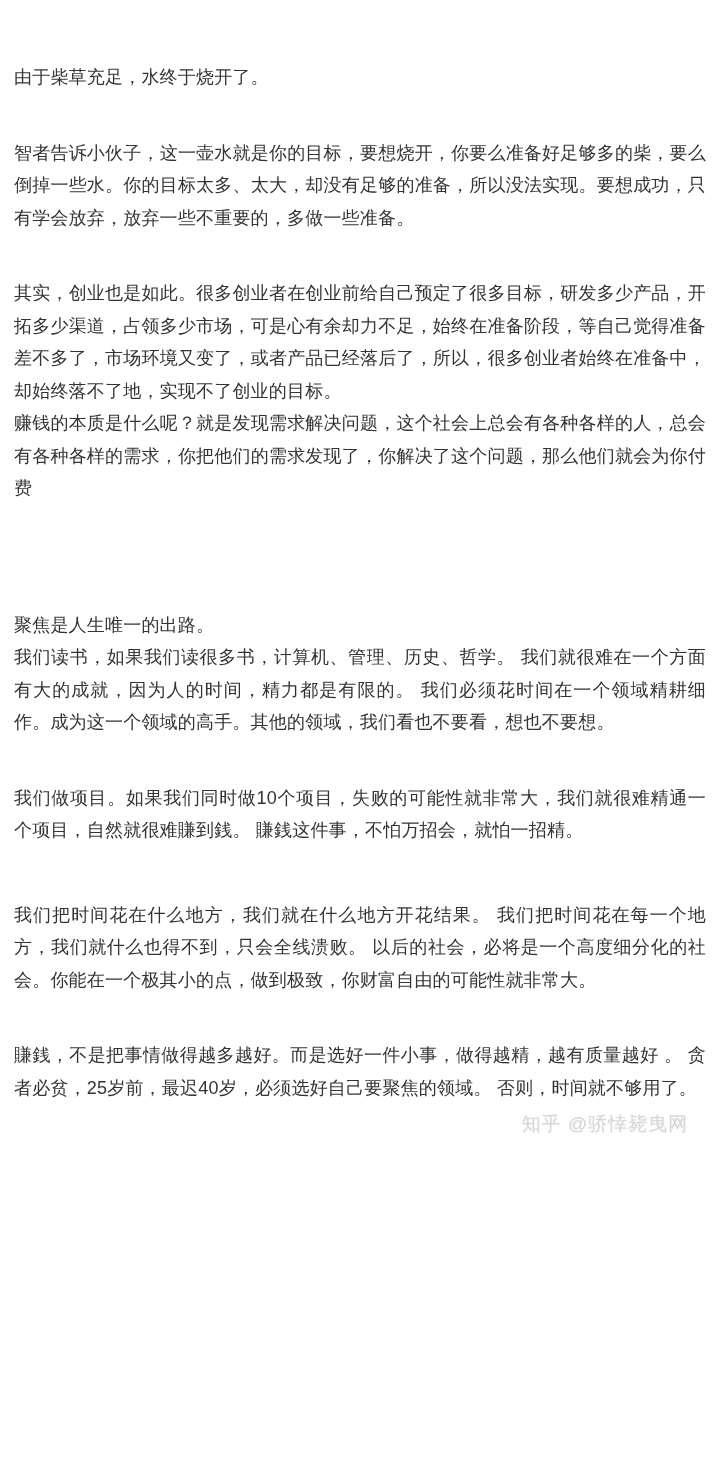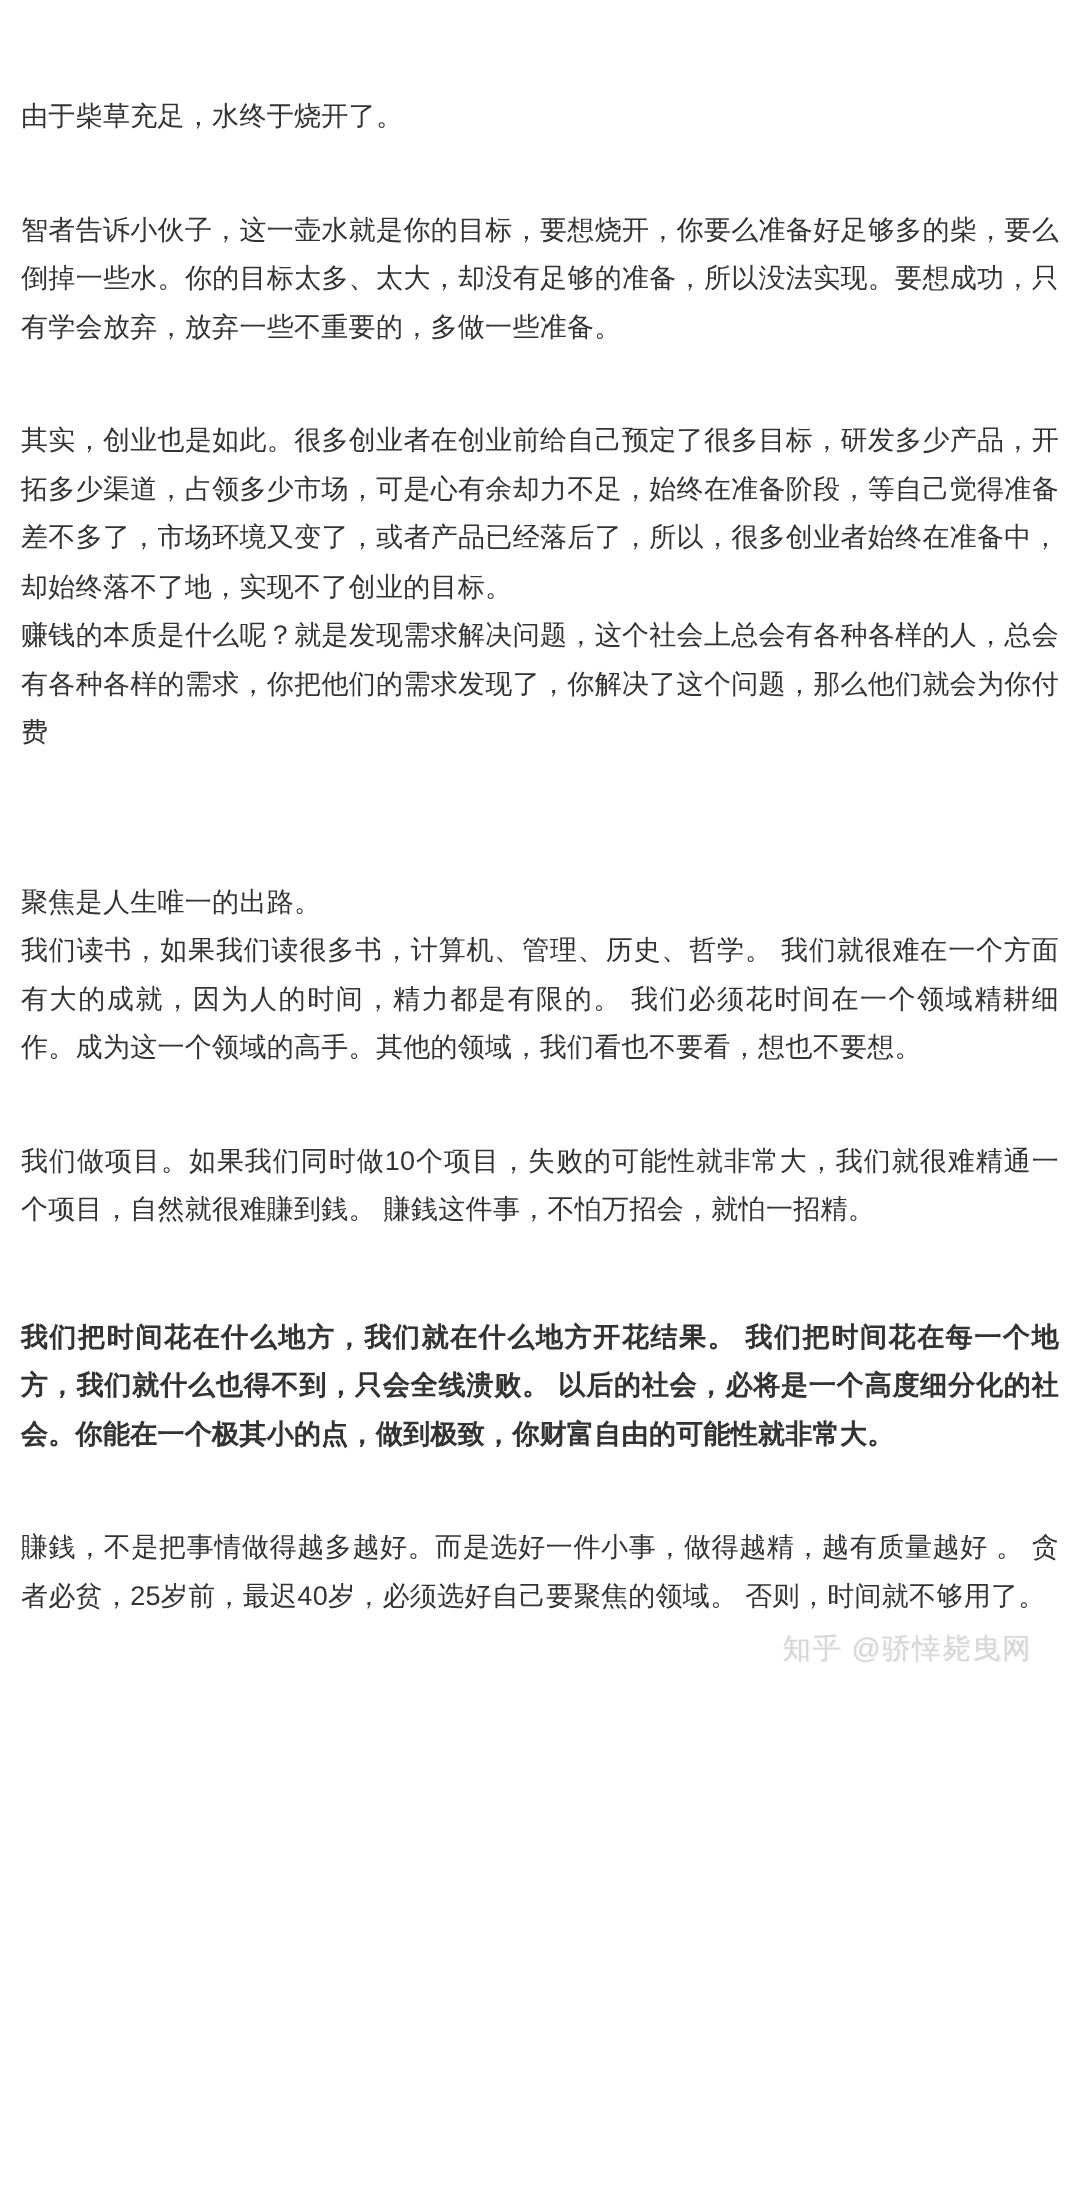--- a/index.html
+++ b/index.html
@@ -21,22 +21,22 @@
     letter-spacing: 0.2px;
     text-align: justify;
     text-justify: inter-ideograph;
   }
   .para {
     margin: 0;
     word-break: break-all;
   }
   .gap-none  { margin-top: 0; }
   .gap-blank { margin-top: 43px; }
-  .gap-big   { margin-top: 52px; font-weight: bold; }
-  .gap-huge  { margin-top: 80px; }
+  .gap-big   { margin-top: 52px; }
+  .gap-huge  { margin-top: 104px; }
   .watermark {
     margin-top: 4px;
     padding: 0 18px 14px 0;
     text-align: right;
     font-size: 19px;
     color: #d6d6d6;
     text-shadow: 1px 1px 0 #f3f3f3;
     letter-spacing: 1px;
   }
 </style>

